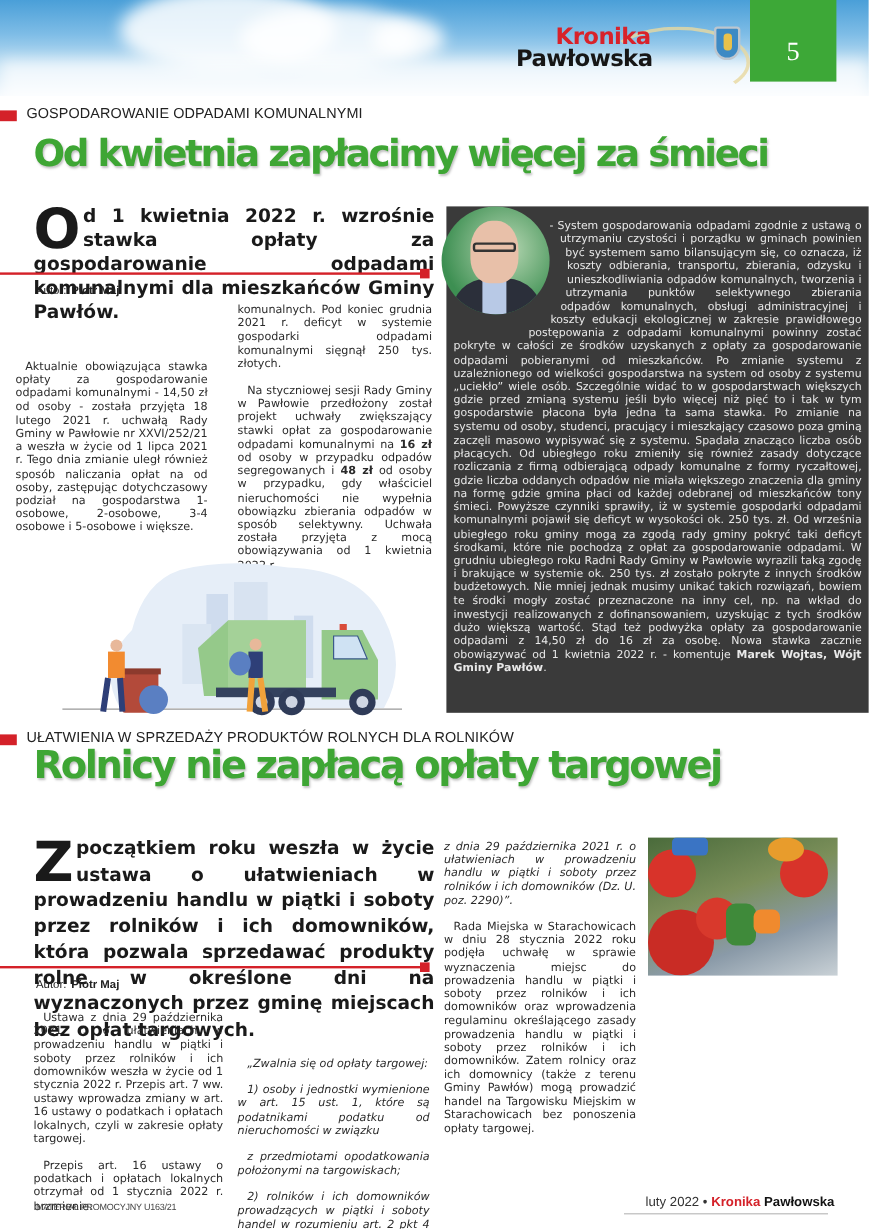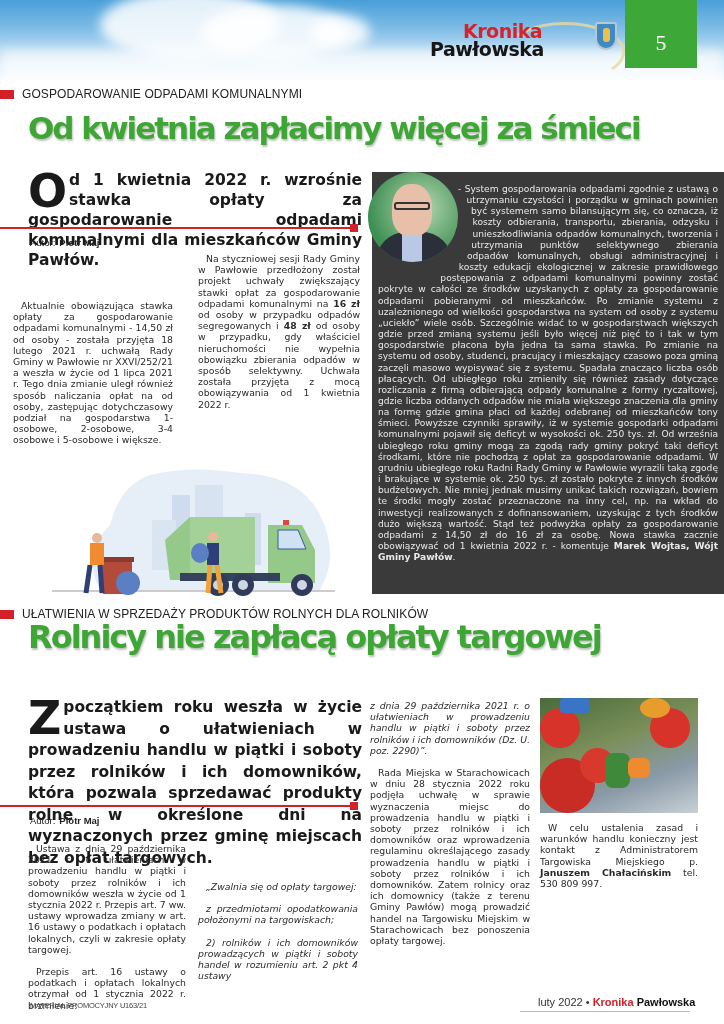--- a/index.html
+++ b/index.html
@@ -13,21 +13,21 @@
   .logo { position: absolute; left: 430px; top: 16px; width: 190px; height: 50px; }
   .logo-arc { position: absolute; left: 75px; top: 6px; width: 120px; height: 60px; border: 3px solid #e9d9a0; border-radius: 50%; border-left-color: transparent; border-bottom-color: transparent; opacity: .8; }
   .logo-kronika { position: absolute; left: 33px; top: 4px; font-family: "DejaVu Sans", sans-serif; font-weight: bold; font-size: 19px; color: #d8222a; letter-spacing: -0.5px; }
   .logo-pawlowska { position: absolute; left: 0; top: 22px; font-family: "DejaVu Sans", sans-serif; font-weight: bold; font-size: 19px; color: #161616; letter-spacing: -0.5px; }
   .crest { position: absolute; left: 165px; top: 6px; width: 22px; height: 28px; background: #3d8ac4; border: 2px solid #bcc6cf; border-radius: 3px 3px 11px 11px; }
   .crest::after { content: ""; position: absolute; left: 6px; top: 4px; width: 7px; height: 14px; background: #e9c14b; border-radius: 3px; }
   .page-badge { position: absolute; left: 625px; top: 0; width: 72px; height: 68px; background: #3da837; color: #fff;
     font-family: "Liberation Serif", serif; font-size: 22px; display: flex; align-items: flex-end; justify-content: center; padding-bottom: 12px; }
 
   
-  .kicker { position: absolute; left: 0; height: 14px; display: flex; align-items: center; }
+  .kicker { position: absolute; left: 0; height: 14px; display: flex; align-items: flex-end; }
   .kicker-bar { width: 14px; height: 9px; background: #d42129; margin-right: 8px; }
   .kicker-text { font-family: "Liberation Sans", sans-serif; font-size: 12px; color: #222; letter-spacing: 0.1px; }
   .headline { position: absolute; left: 28px; font-family: "DejaVu Sans", sans-serif; font-weight: bold; color: #3ea634;
     letter-spacing: -2px; text-shadow: 1px 2px 2px rgba(0,0,0,0.25); white-space: nowrap; }
 
   
   .lead { position: absolute; left: 28px; font-family: "DejaVu Sans", sans-serif; font-weight: bold; font-size: 15.5px; line-height: 20px; color: #1a1a1a; text-align: justify; }
   .dropcap { float: left; font-size: 46px; line-height: 38px; margin-right: 2px; margin-top: 2px; font-weight: bold; }
   .rule { position: absolute; left: 0; height: 2px; background: #d42129; }
   .rule-end { position: absolute; width: 8px; height: 8px; background: #d42129; }
@@ -92,20 +92,21 @@
 <div class="rule" style="top:227px;width:355px;"></div>
 <div class="rule-end" style="left:350px;top:224px;"></div>
 <div class="byline" style="top:237px;">
   <span>Autor:</span><b>Piotr Maj</b>
 </div>
 
 <div class="col" style="left:13px;top:253px;width:160px;margin-top:47px;">
   <p>Aktualnie obowiązująca stawka opłaty za gospodarowanie odpadami komunalnymi - 14,50 zł od osoby - została przyjęta 18 lutego 2021 r. uchwałą Rady Gminy w Pawłowie nr XXVI/252/21 a weszła w życie od 1 lipca 2021 r. Tego dnia zmianie uległ również sposób naliczania opłat na od osoby, zastępując dotychczasowy podział na gospodarstwa 1-osobowe, 2-osobowe, 3-4 osobowe i 5-osobowe i większe.</p>
 </div>
 <div class="col" style="left:198px;top:253px;width:162px;">
+  <p style="text-indent:0">komunalnych. Pod koniec grudnia 2021 r. deficyt w systemie gospodarki odpadami komunalnymi sięgnął 250 tys. złotych.</p>
   <p><span>Na styczniowej sesji Rady Gminy w Pawłowie przedłożony został projekt uchwały zwiększający stawki opłat za gospodarowanie odpadami komunalnymi na </span><b>16 zł</b><span> od osoby w przypadku odpadów segregowanych i </span><b>48 zł</b><span> od osoby w przypadku, gdy właściciel nieruchomości nie wypełnia obowiązku zbierania odpadów w sposób selektywny. Uchwała została przyjęta z mocą obowiązywania od 1 kwietnia 2022 r.</span></p>
 </div>
 
 <svg class="illus" viewBox="0 0 300 132">
   <path d="M110 10 Q150 0 200 8 Q260 10 280 50 Q300 90 280 125 L60 125 Q40 90 70 60 Q80 20 110 10 Z" fill="#e6eef8"></path>
   <rect x="132" y="30" width="18" height="70" fill="#cfdcee"></rect>
   <rect x="155" y="20" width="28" height="80" fill="#d8e3f1"></rect>
   <rect x="205" y="48" width="16" height="52" fill="#cfdcee"></rect>
   <rect x="112" y="55" width="24" height="50" fill="#dae5f2"></rect>
   <line x1="12" y1="126" x2="295" y2="126" stroke="#999" stroke-width="1"></line>
@@ -159,41 +160,41 @@
 <div class="byline" style="top:815px;">
   <span>Autor:</span><b>Piotr Maj</b>
 </div>
 
 <div class="col" style="left:28px;top:843px;width:158px;">
   <p>Ustawa z dnia 29 października 2021 r. o ułatwieniach w prowadzeniu handlu w piątki i soboty przez rolników i ich domowników weszła w życie od 1 stycznia 2022 r. Przepis art. 7 ww. ustawy wprowadza zmiany w art. 16 ustawy o podatkach i opłatach lokalnych, czyli w zakresie opłaty targowej.</p>
   <p>Przepis art. 16 ustawy o podatkach i opłatach lokalnych otrzymał od 1 stycznia 2022 r. brzmienie:</p>
 </div>
 <div class="col italic" style="left:198px;top:881px;width:160px;">
   <p>„Zwalnia się od opłaty targowej:</p>
+  <p>1) osoby i jednostki wymienione w art. 15 ust. 1, które są podatnikami podatku od nieruchomości w związku</p>
   <p>z przedmiotami opodatkowania położonymi na targowiskach;</p>
   <p>2) rolników i ich domowników prowadzących w piątki i soboty handel w rozumieniu art. 2 pkt 4 ustawy</p>
 </div>
 <div class="col" style="left:370px;top:700px;width:160px;">
   <p class="it" style="font-style:italic;text-indent:0">z dnia 29 października 2021 r. o ułatwieniach w prowadzeniu handlu w piątki i soboty przez rolników i ich domowników (Dz. U. poz. 2290)”.</p>
   <p>Rada Miejska w Starachowicach w dniu 28 stycznia 2022 roku podjęła uchwałę w sprawie wyznaczenia miejsc do prowadzenia handlu w piątki i soboty przez rolników i ich domowników oraz wprowadzenia regulaminu określającego zasady prowadzenia handlu w piątki i soboty przez rolników i ich domowników. Zatem rolnicy oraz ich domownicy (także z terenu Gminy Pawłów) mogą prowadzić handel na Targowisku Miejskim w Starachowicach bez ponoszenia opłaty targowej.</p>
 </div>
 
 <div class="market">
   <div class="veg" style="left:0;top:10px;width:40px;height:40px;background:#d8332a;"></div>
   <div class="veg" style="left:0;top:60px;width:55px;height:55px;background:#c92c25;"></div>
   <div class="veg" style="left:40px;top:50px;width:35px;height:35px;background:#d8392c;"></div>
   <div class="veg" style="left:65px;top:55px;width:25px;height:35px;background:#3f8a3a;border-radius:8px;"></div>
   <div class="veg" style="left:88px;top:60px;width:22px;height:20px;background:#f08a2e;border-radius:6px;"></div>
   <div class="veg" style="left:110px;top:10px;width:40px;height:40px;background:#d8332a;"></div>
   <div class="veg" style="left:100px;top:0;width:30px;height:20px;background:#e89c2c;"></div>
   <div class="veg" style="left:20px;top:0;width:30px;height:15px;background:#3a74c4;border-radius:4px;"></div>
 </div>
 
 <div class="col" style="left:540px;top:822px;width:158px;">
-  <p><span>W celu ustalenia zasad i warunków handlu konieczny jest kontakt z Administratorem Targowiska Miejskiego p. </span><b>Januszem Chałacińskim</b><span> tel. 530 809 997.</span></p>
 </div>
 
 <div class="footer-left">MATERIAŁ PROMOCYJNY U163/21</div>
 <div class="footer-right">
   <span>luty 2022 •</span>
   <span class="k">Kronika</span>
   <span class="p">Pawłowska</span>
 </div>
 <div class="footer-line"></div>
 

